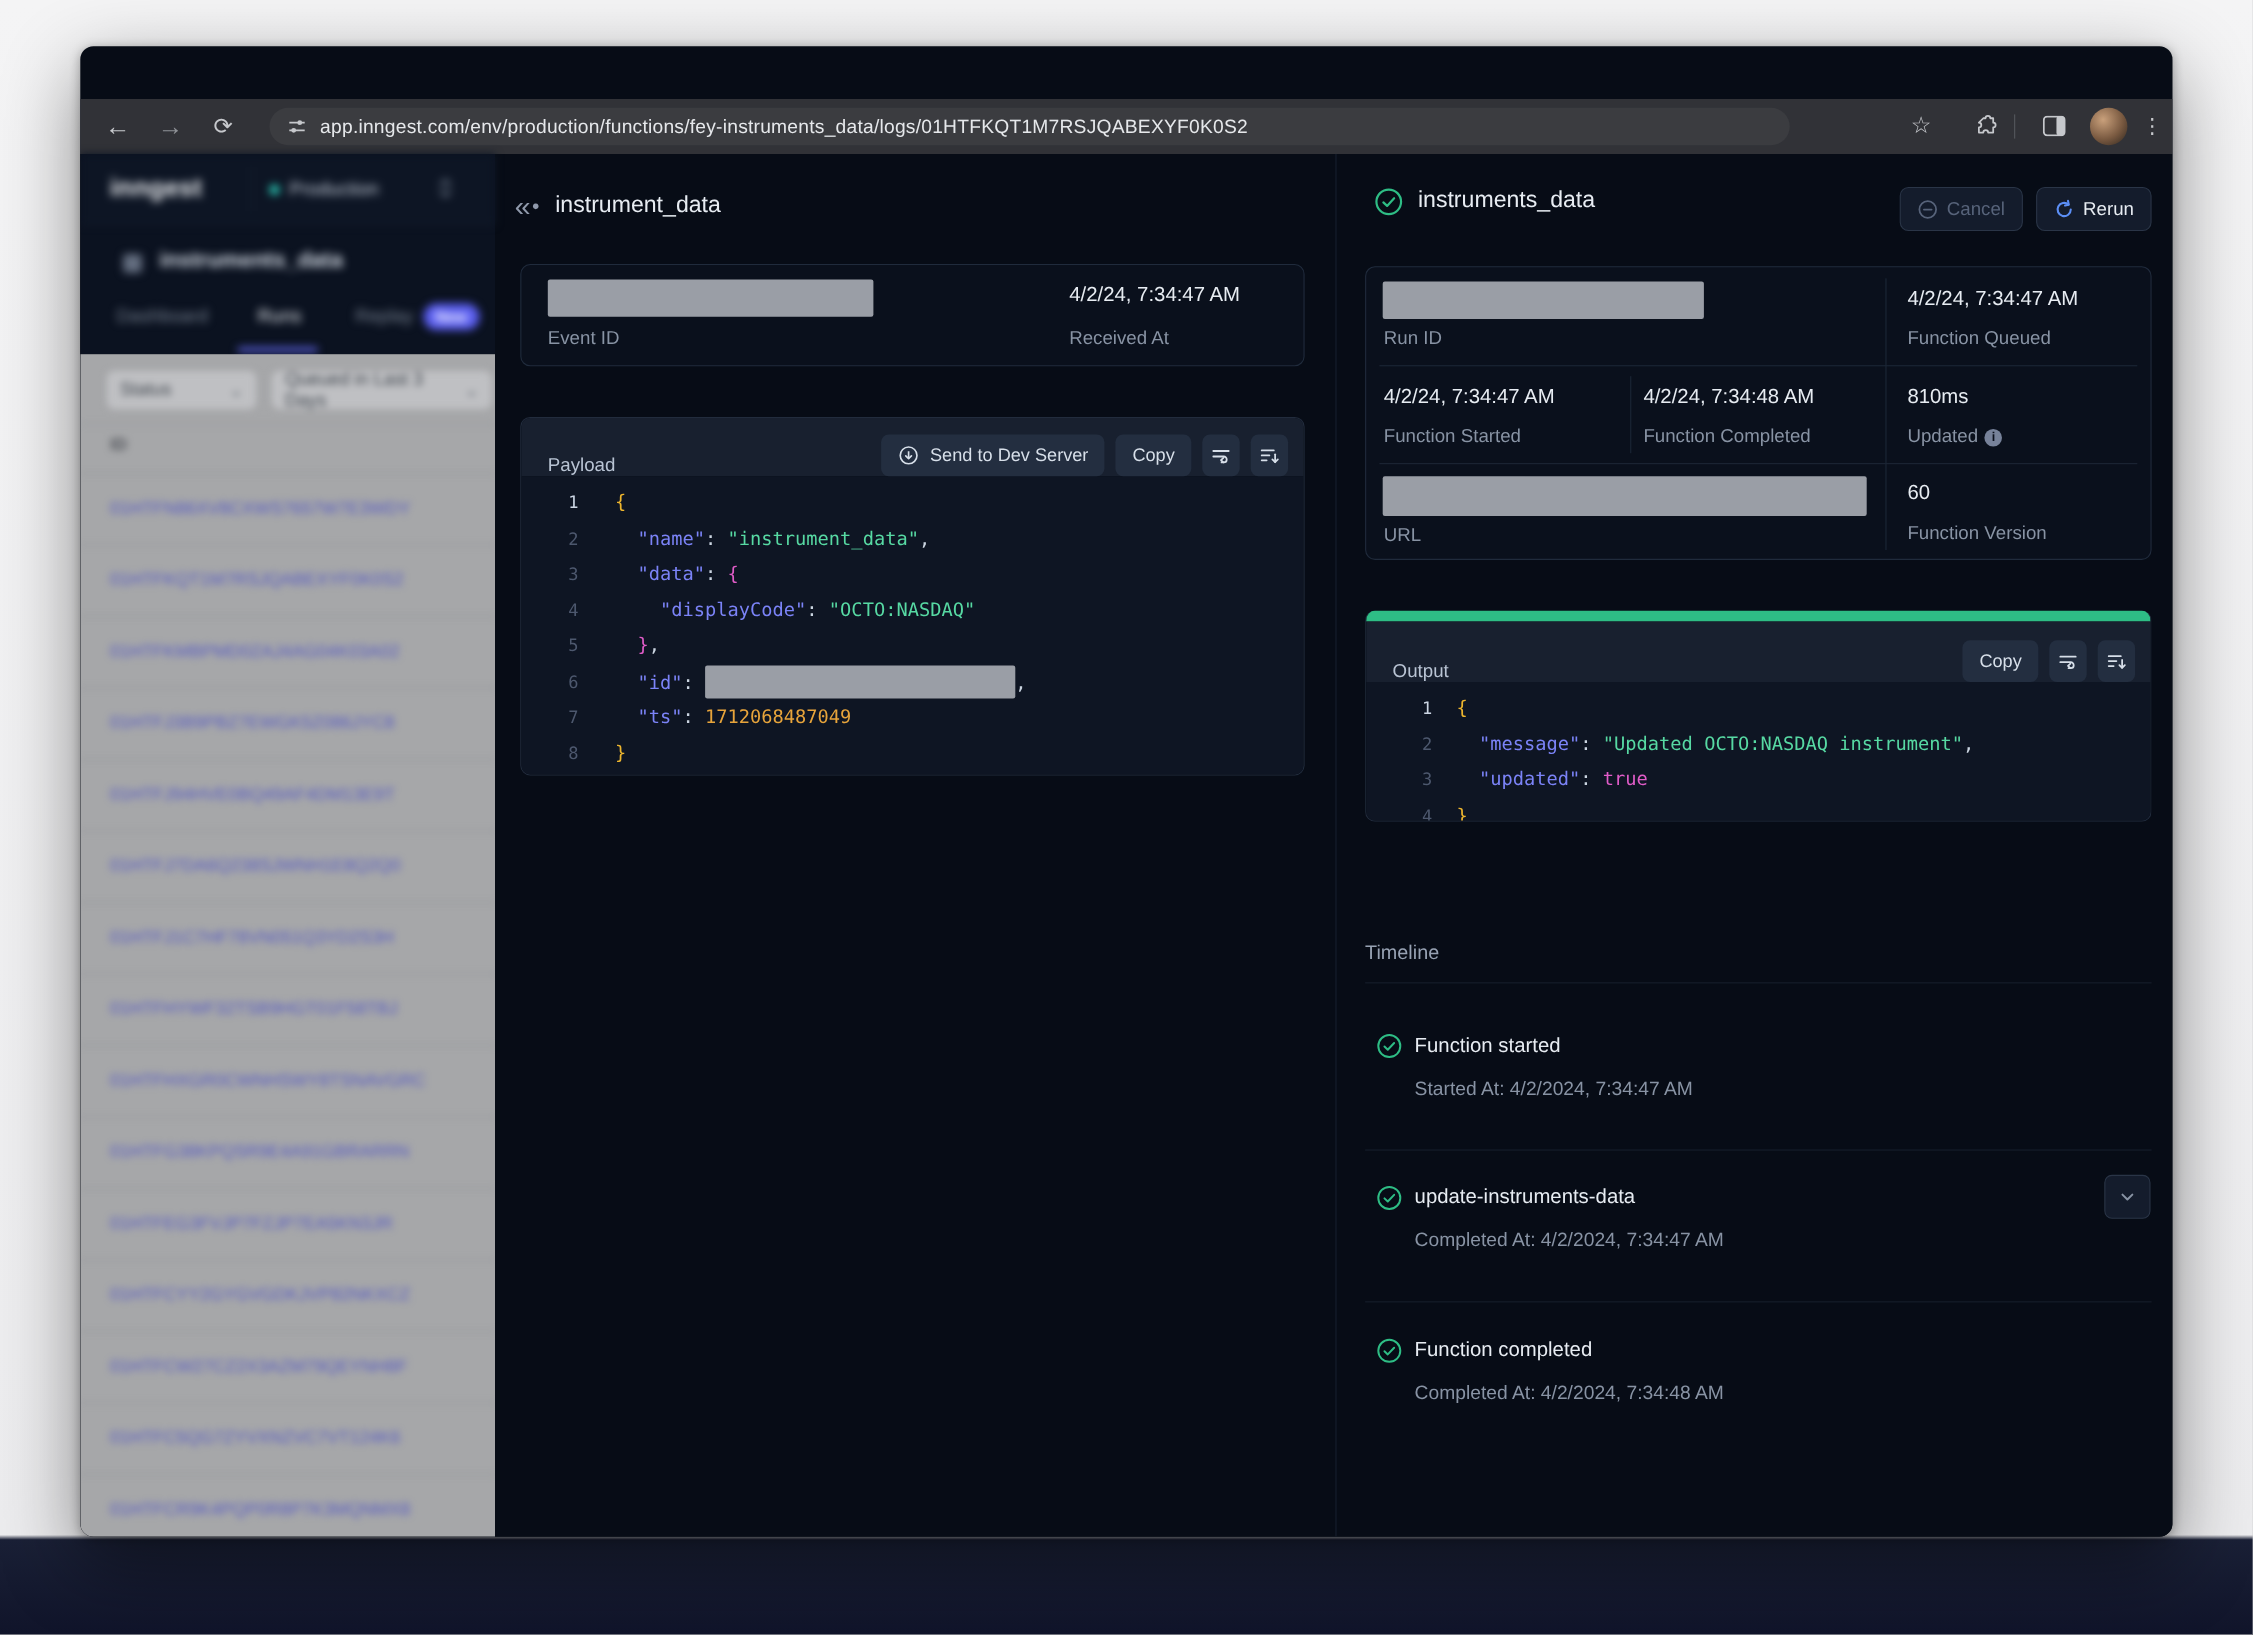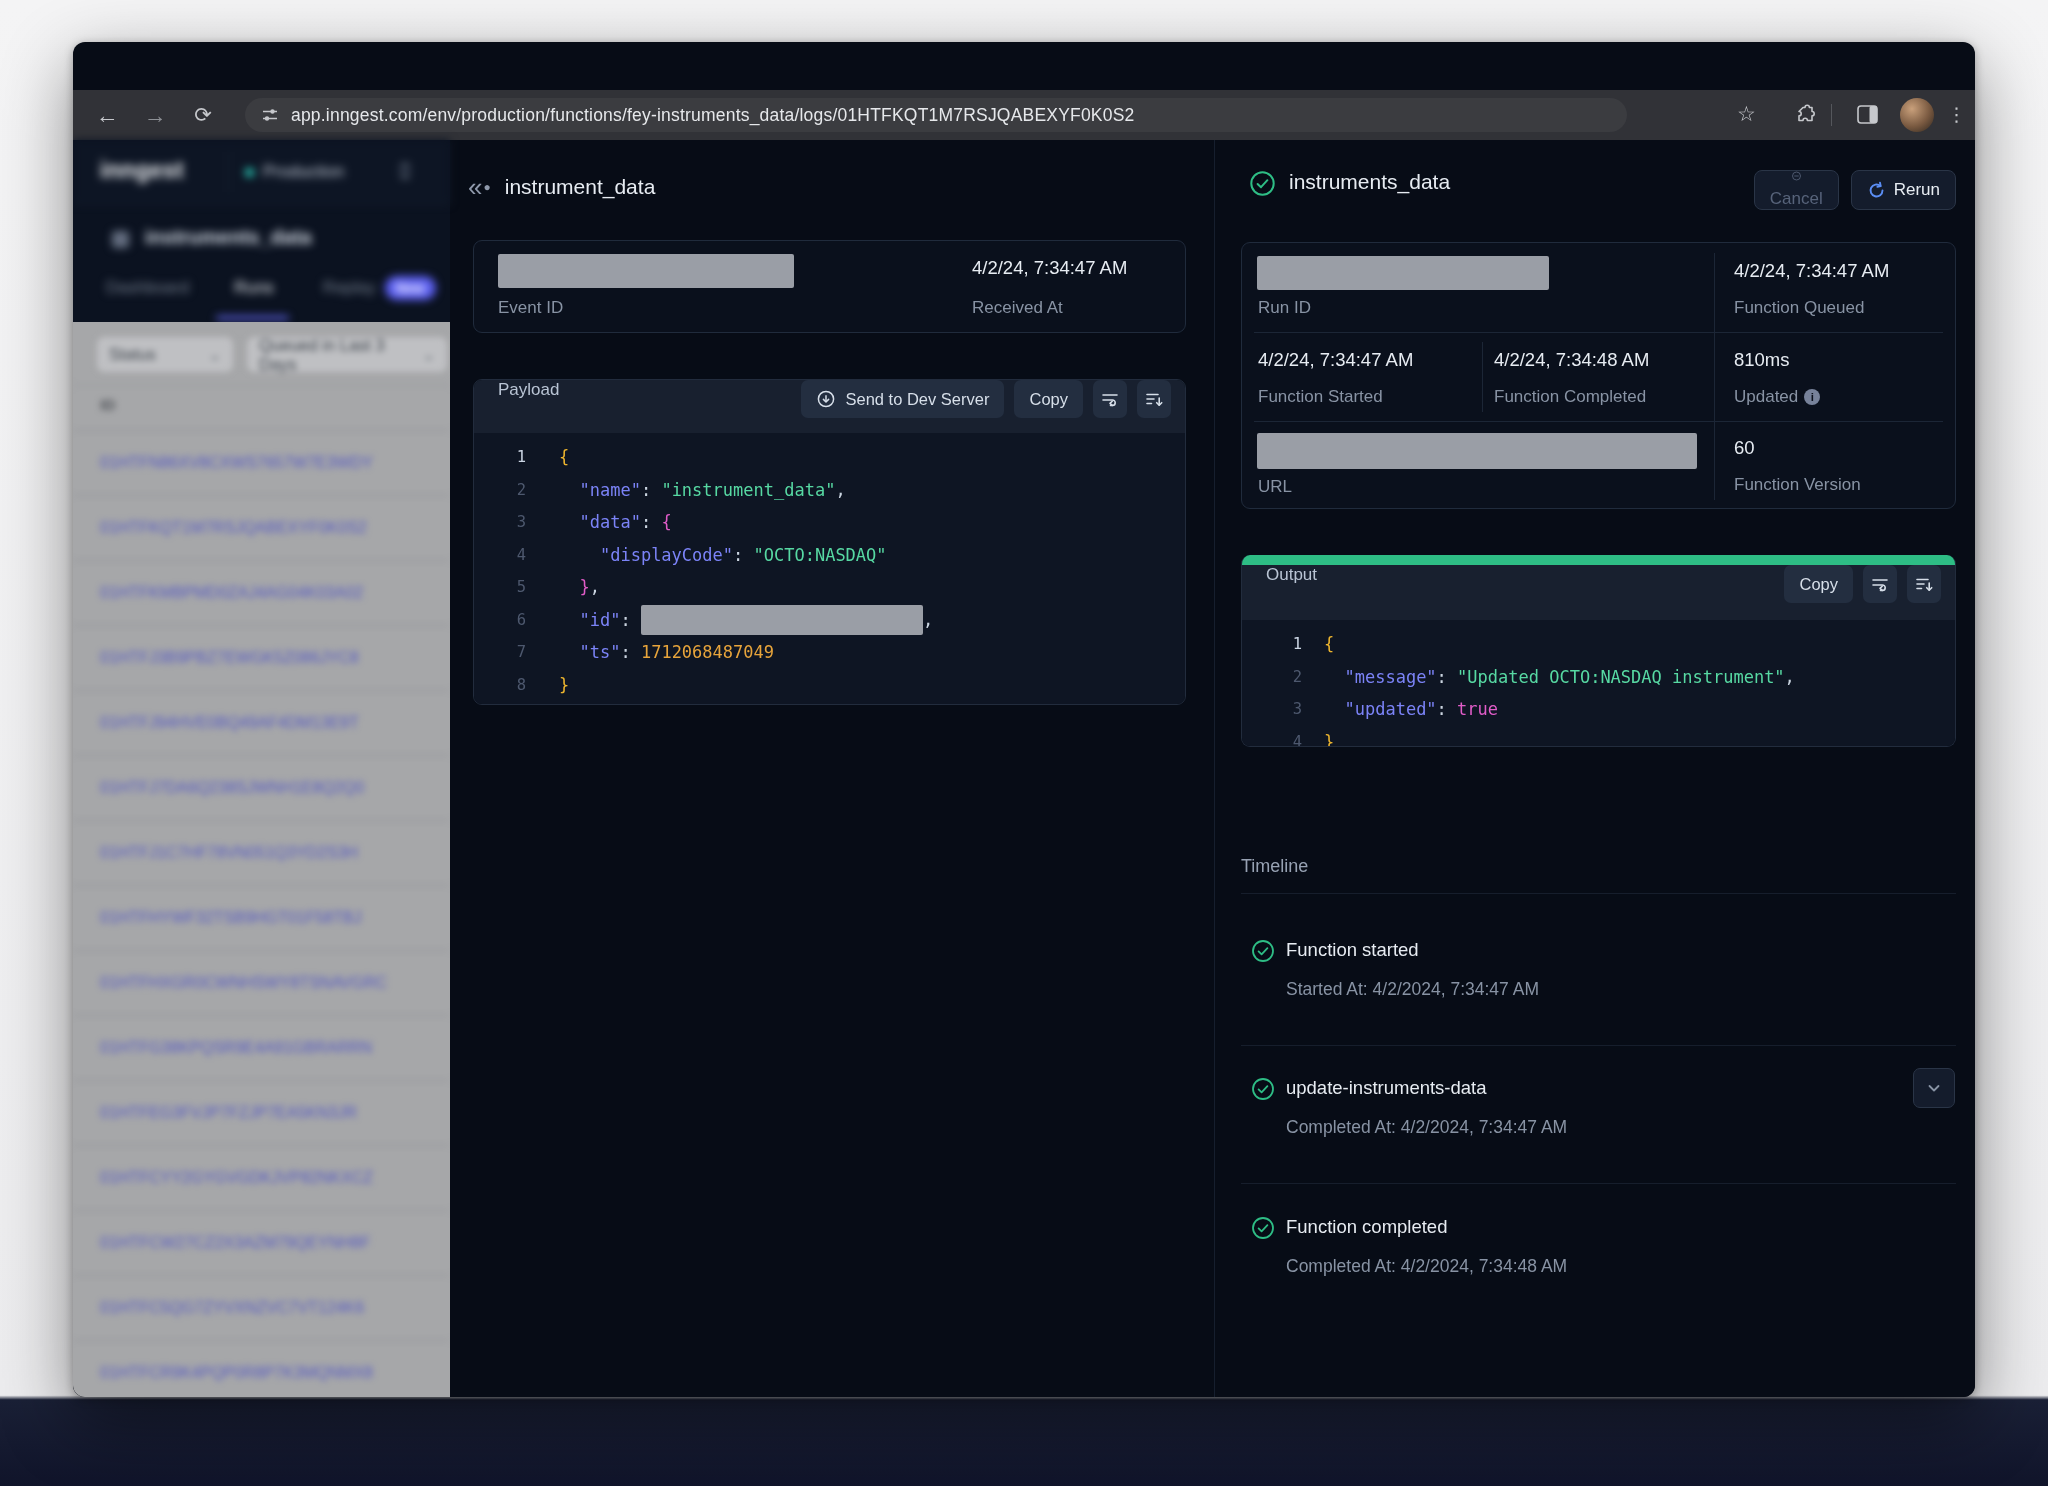--- a/index.html
+++ b/index.html
@@ -83,21 +83,21 @@
   .sb-id-row { height:65px; border-top:1px solid rgba(116,118,124,.45); display:flex; align-items:center; }
   .sb-id-text { margin-left:27px; font-size:16px; color:#585cc2; white-space:nowrap; }
 
   
   .card-border { border:1px solid #202b3c; border-radius:9px; background:#0a101c; }
   .lbl { font-size:17px; color:#8893a4; }
   .val { font-size:18.5px; font-weight:500; color:#e7ecf2; }
   .redact { background:#9a9ea6; border-radius:2px; }
 
   .codecard { position:absolute; border:1px solid #222c3d; border-radius:9px; overflow:hidden; }
-  .codehead { height:53px; background:#18202f; display:flex; align-items:flex-start; padding:0 14px; }
+  .codehead { height:53px; background:#18202f; display:flex; align-items:flex-end; padding:0 14px; }
   .codehead-title { font-size:17px; color:#b9c4d4; margin-left:10px; }
   .codebtns { margin-left:auto; display:flex; align-items:center; gap:10px; }
   .cbtn { height:38px; background:#232e40; border-radius:7px; color:#d7dfe9; font-size:16.5px;
     display:flex; align-items:center; padding:0 15px; gap:9px; }
   .cbtn-ic { width:34px; padding:0; justify-content:center; }
   .codebody { background:#0e1523; padding-top:8px; height:100%; }
   .code-line { display:flex; height:32.5px; align-items:center; }
   .ln { width:52px; text-align:right; color:#4d586e; font-family:"DejaVu Sans Mono",monospace; font-size:15.5px; flex:none; }
   .ln-active { color:#cbd5e3; }
   .cc { font-family:"DejaVu Sans Mono",monospace; font-size:17px; padding-left:33px; white-space:pre; }
@@ -123,21 +123,21 @@
 
   .payload-card { left:23px; top:239px; width:713px; height:326px; }
 
   
   .run-panel { position:absolute; left:1143px; top:0; width:759px; height:1257px; }
   .rp-head { position:absolute; left:33px; top:30px; width:707px; height:42px; display:flex; align-items:flex-start; }
   .rp-title { font-size:21px; font-weight:500; color:#e7ecf2; margin-left:13px; }
   .rp-btns { margin-left:auto; display:flex; gap:12px; }
   .hbtn { height:40px; border:1px solid #2a3547; background:#141c2c; border-radius:8px;
     display:flex; align-items:center; padding:0 15px; gap:8px; font-size:17px; }
-  .hbtn-cancel { color:#57637a;flex-direction:column; }
+  .hbtn-cancel { color:#57637a; }
   .hbtn-rerun { color:#e7ecf2; }
 
   .run-card { position:absolute; left:25px; top:102px; width:715px; height:267px; }
   .rc-hdiv { position:absolute; left:12px; right:12px; height:1px; background:#1c2636; }
   .rc-vdiv { position:absolute; width:1px; background:#1c2636; }
   .rc-cell-val { position:absolute; font-size:18.5px; font-weight:500; color:#e7ecf2; }
   .rc-cell-lbl { position:absolute; font-size:17px; color:#8893a4; }
   .info-dot { display:inline-block; width:16px; height:16px; border-radius:50%; background:#77829a;
     color:#0b101c; font-size:11.5px; font-weight:700; text-align:center; line-height:16px;
     vertical-align:1px; margin-left:6px; font-style:normal; }

